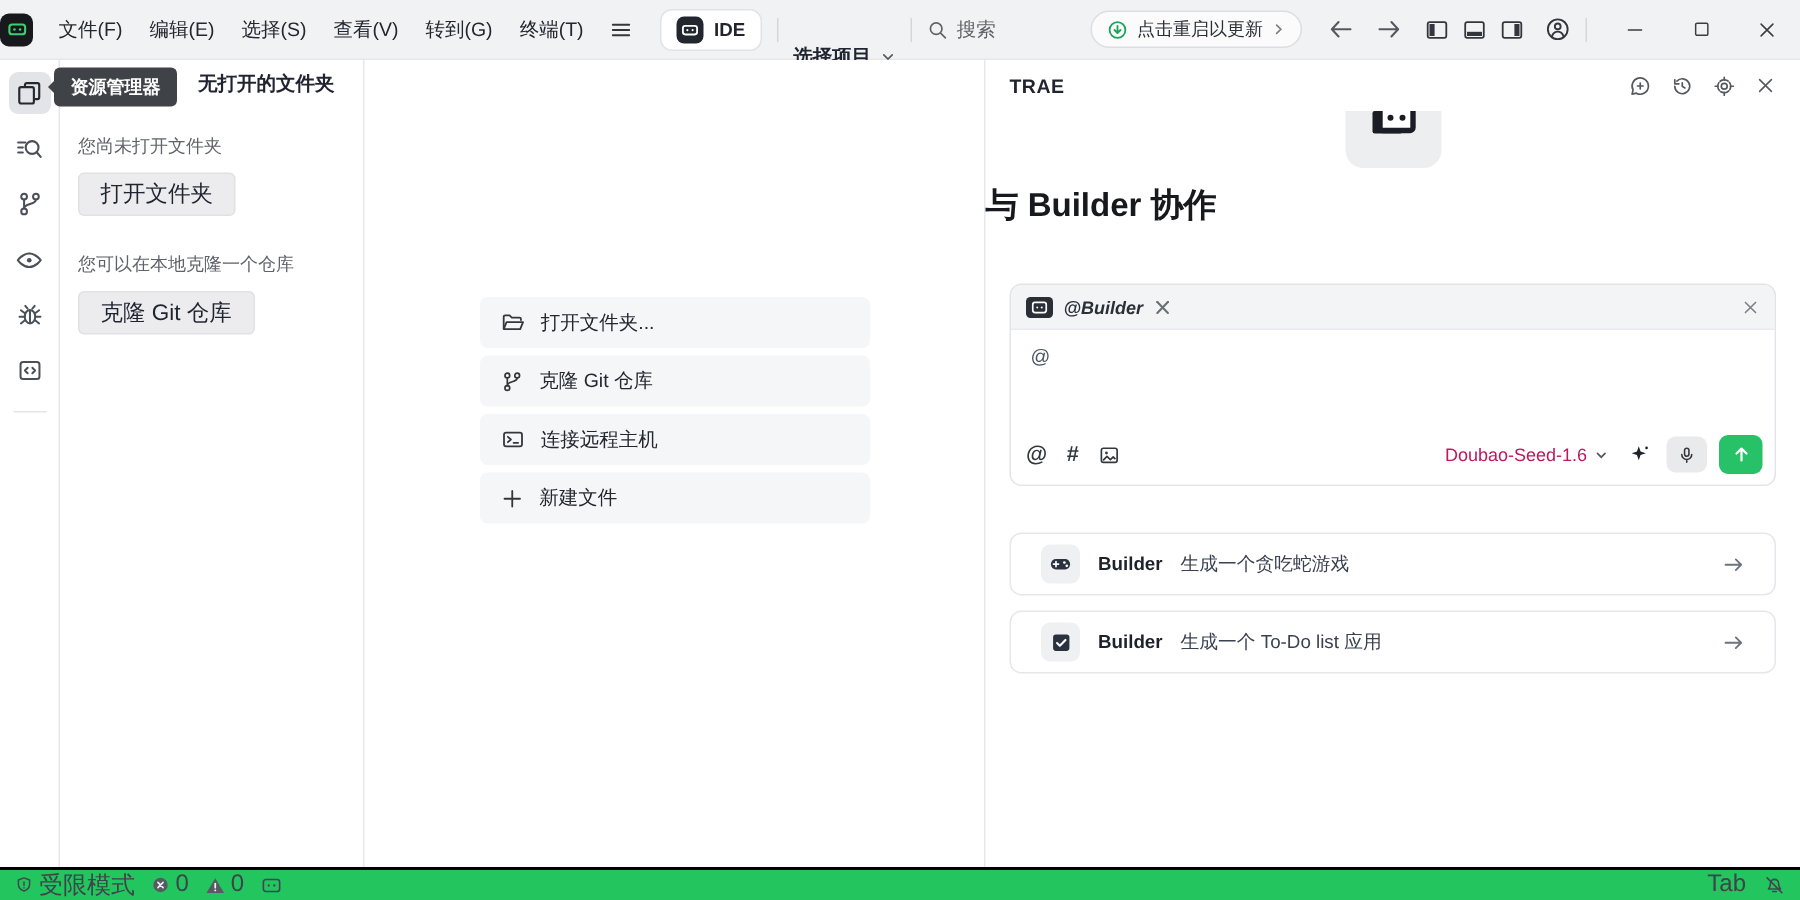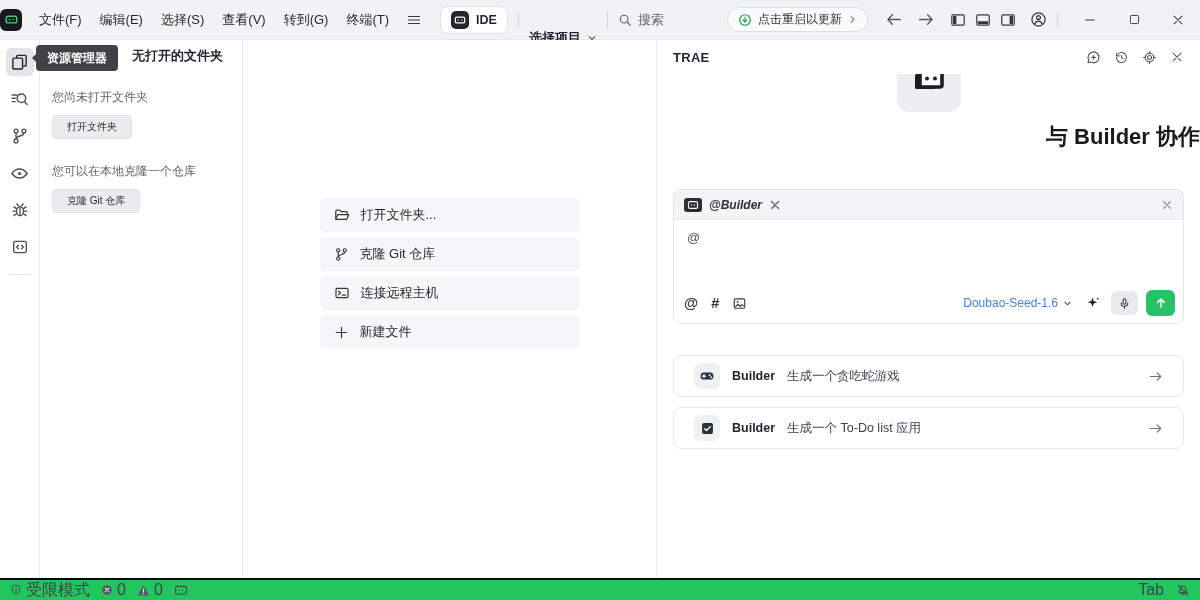--- a/index.html
+++ b/index.html
@@ -54,50 +54,50 @@
     background:#3f4247; color:#fff; font-size:12px; font-weight:600; padding:0 11px;
     border-radius:4px; z-index:5; white-space:nowrap;}
   .tooltip::before { content:""; position:absolute; left:-9px; top:8px;
     border:5px solid transparent; border-right-color:#3f4247;}
 
   .explorer { width:203px; flex:none; border-right:1px solid #e7e8ea; padding:0 12px;}
   .explorer-header { height:32px; display:flex; align-items:center; padding-left:80px;
     font-weight:700; font-size:13px; white-space:nowrap;}
   .exp-hint { color:#5f6368; font-size:12px; margin-top:17px;}
   .exp-btn { margin-top:9px; display:inline-block; background:#ececee; border:1px solid #e0e1e3;
-    border-radius:4px; font-size:10px; padding:4px 14px; color:#1f2430; cursor:pointer;}
+    border-radius:4px; font-size:15px; padding:4px 14px; color:#1f2430; cursor:pointer;}
 
   .editor { flex:1; border-right:1px solid #e7e8ea; display:flex; flex-direction:column; align-items:center;}
   .welcome-actions { width:260px; margin-top:158px; display:flex; flex-direction:column; gap:5px;}
   .welcome-btn { height:34px; background:#f5f6f7; border-radius:5px; display:flex; align-items:center;
     gap:11px; padding:0 14px; font-size:13px; color:#23272f; cursor:pointer;}
 
   
   .chat-panel { width:543px; flex:none; display:flex; flex-direction:column; }
   .chat-header { height:34px; display:flex; align-items:center; padding:0 16px; flex:none;}
   .chat-title { font-weight:700; font-size:13px; letter-spacing:.3px;}
   .chat-header-icons { margin-left:auto; display:flex; align-items:center; gap:13px; color:#55595f;}
   .hero-logo-clip { height:38px; overflow:hidden; display:flex; justify-content:center;}
   .hero-logo { width:64px; height:64px; margin-top:-26px; background:#eceef0; border-radius:12px;
     display:flex; align-items:center; justify-content:center;}
-  .hero-title { text-align:right; font-size:22px; font-weight:600; margin-top:10px; color:#17191d;}
+  .hero-title { text-align:left; font-size:22px; font-weight:600; margin-top:10px; color:#17191d;}
   .hero-sub { text-align:center; font-size:12px; color:#595f6b; margin-top:8px;}
 
   .chat-box { margin:37px 16px 0; border:1px solid #e2e4e8; border-radius:8px; overflow:hidden;}
   .tag-row { height:30px; background:#f3f4f6; border-bottom:1px solid #e8eaed;
     display:flex; align-items:center; padding:0 10px; gap:7px;}
   .tag-chip { width:18px; height:14px; border-radius:3px; background:#2a2e36; display:flex; align-items:center; justify-content:center;}
   .tag-label { font-size:12px; font-weight:600; color:#2b2f36;font-style:italic;}
   .tag-close { margin-left:auto; display:flex; color:#7a7f87;}
   .chat-body { position:relative; height:103px; background:#fff;}
   .chat-input-text { position:absolute; top:10px; left:13px; font-size:13px; color:#4b5563;}
   .chat-controls { position:absolute; left:10px; right:8px; bottom:7px; display:flex; align-items:center;}
   .input-icons { display:flex; align-items:center; gap:13px; color:#374151; font-size:14px;}
   .glyph-btn { font-size:14.5px; font-weight:600; color:#33383f; line-height:1; cursor:pointer;}
-  .model-select { margin-left:auto; display:flex; align-items:center; gap:5px; font-size:12px; color:#3b82f6; cursor:pointer;}
+  .model-select { margin-left:auto; display:flex; align-items:center; gap:5px; font-size:12px; color:#be185d; cursor:pointer;}
   .sparkle-btn { margin-left:13px; display:flex; cursor:pointer;}
   .mic-btn { margin-left:10px; width:27px; height:24px; background:#e9eaec; border-radius:6px;
     display:flex; align-items:center; justify-content:center; cursor:pointer;}
   .send-btn { margin-left:8px; width:29px; height:26px; background:#27c268; border-radius:6px;
     display:flex; align-items:center; justify-content:center; cursor:pointer;}
 
   .suggestions { margin:31px 16px 0; display:flex; flex-direction:column; gap:10px;}
   .suggest-card { height:42px; border:1px solid #e5e7ea; border-radius:8px; display:flex;
     align-items:center; padding:0 20px; gap:12px; cursor:pointer; background:#fff;}
   .suggest-chip { width:26px; height:26px; border-radius:6px; background:#eef0f2;

